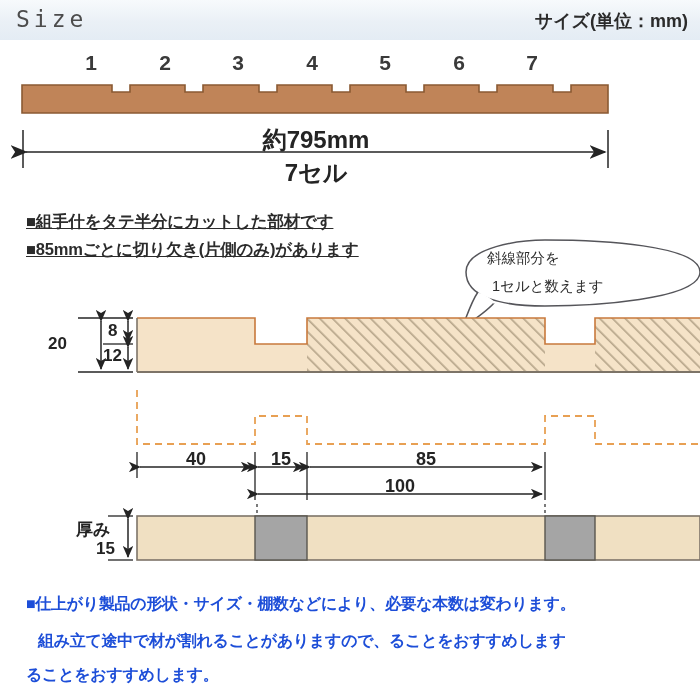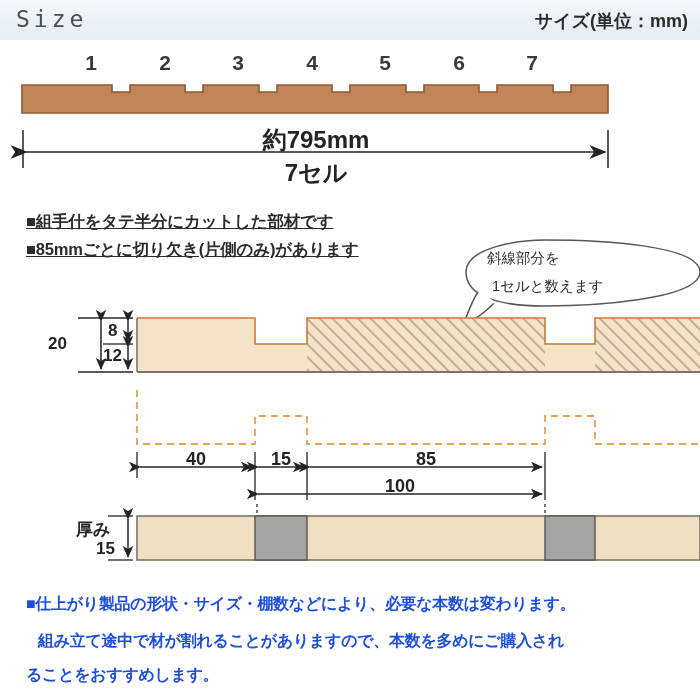--- a/index.html
+++ b/index.html
@@ -261,16 +261,16 @@
 
   <div class="dimtext" style="left:196px; top:449px;">40</div>
   <div class="dimtext" style="left:281px; top:449px;">15</div>
   <div class="dimtext" style="left:426px; top:449px;">85</div>
   <div class="dimtext" style="left:400px; top:476px;">100</div>
 
   <div class="side-label" style="left:76px; top:518px;">厚み</div>
   <div class="side-label" style="left:96px; top:539px;">15</div>
 
   <div class="note-line" style="left:26px; top:594px;">■仕上がり製品の形状・サイズ・棚数などにより、必要な本数は変わります。</div>
-  <div class="note-line" style="left:38px; top:631px;">組み立て途中で材が割れることがありますので、本数を多めにご購入され</div>
+  <div class="note-line" style="left:38px; top:631px;">組み立て途中で材が割れることがありますので、ることをおすすめします</div>
   <div class="note-line" style="left:26px; top:665px;">ることをおすすめします。</div>
 
 </div>
 
 </body></html>

